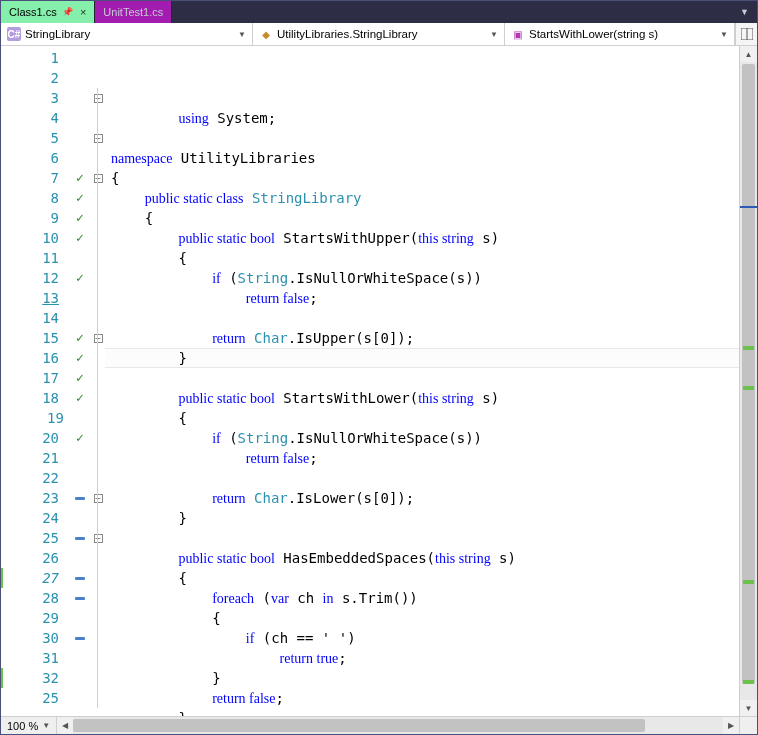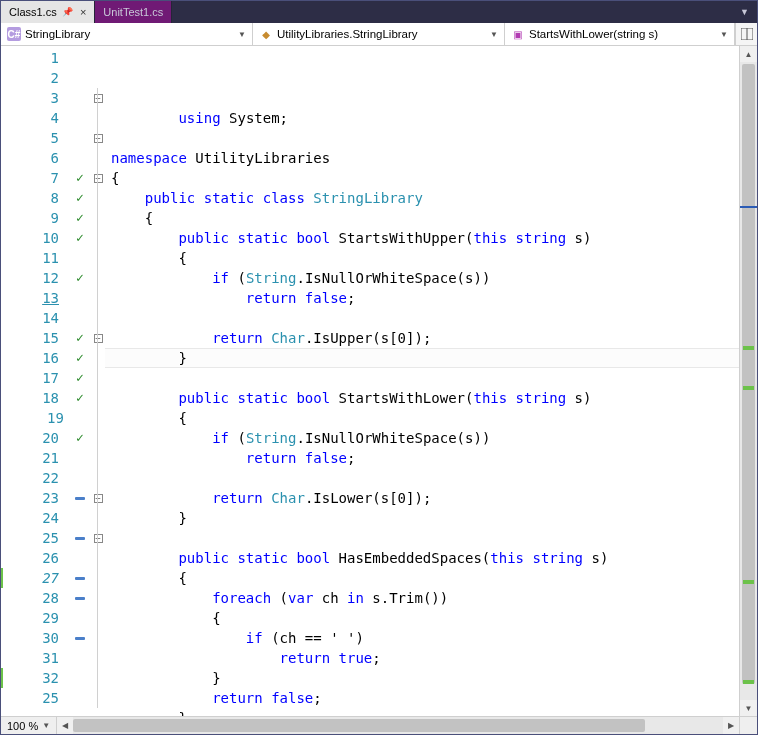--- a/index.html
+++ b/index.html
@@ -18,28 +18,28 @@
     display: flex;
     align-items: stretch;
     height: 22px;
     position: relative;
   }
   .tab {
     display: flex;
     align-items: center;
     padding: 0 8px;
     gap: 6px;
-    background: #701a75;
+    background: #a21caf;
     color: #c8c8d8;
     border-right: 1px solid #252538;
     font-size: 11px;
     cursor: pointer;
   }
   .tab.active {
-    background: #e5e5e5;
+    background: #86efac;
     color: #000;
   }
   .tab-close {
     font-size: 11px;
     line-height: 1;
     opacity: 0.8;
   }
   .tab-pin {
     font-size: 9px;
   }
@@ -131,21 +131,21 @@
     font-family: Consolas, monospace;
     font-size: 14px;
     line-height: 20px;
     white-space: pre;
     padding-left: 6px;
     padding-top: 2px;
     position: relative;
     overflow: hidden;
   }
   .code-row { height:20px; }
-  .kw { color:#0000ff; }
+  .kw { color:#0000ff;font-family:Liberation Serif, serif; }
   .ty { color:#2b91af; }
   .hl-line {
     position:absolute;
     left:0; right:0;
     height:20px;
     border-top:1px solid #e8e8e8;
     border-bottom:1px solid #e8e8e8;
     background:#fcfcfc;
     z-index:0;
   }

